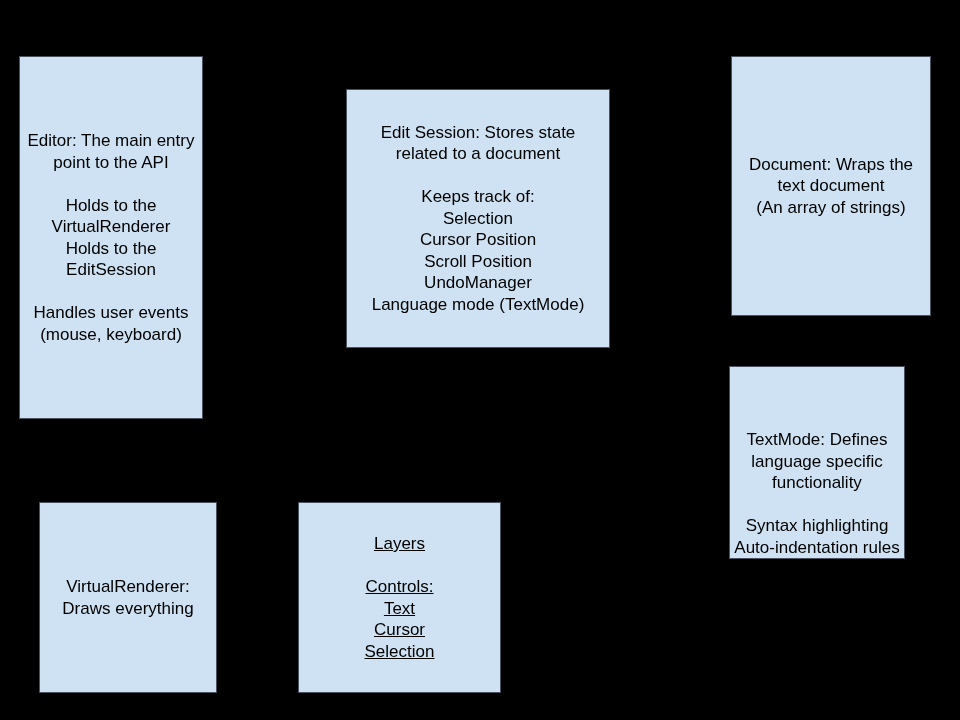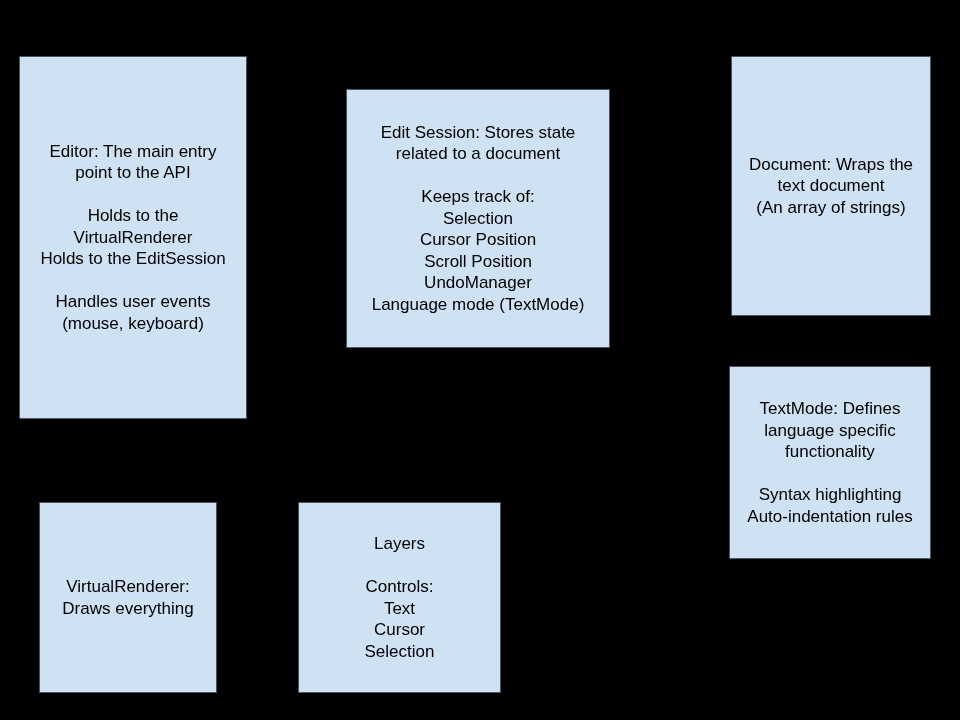--- a/index.html
+++ b/index.html
@@ -27,26 +27,26 @@
     align-items: center;
     justify-content: center;
     text-align: center;
   }
   .box-text {
     white-space: pre-line;
     color: #000000;
     font-size: 17px;
     line-height: 21.5px;
   }
-  .box-editor           { left: 19px;  top: 56px;  width: 228px; height: 363px; }
+  .box-editor           { left: 19px;  top: 56px;  width: 184px; height: 363px; }
   .box-edit-session     { left: 346px; top: 57px;  width: 264px; height: 259px; margin-top: 32px; }
   .box-document         { left: 731px; top: 56px;  width: 200px; height: 260px; }
-  .box-textmode         { left: 729px; top: 366px; width: 202px; height: 193px; }
+  .box-textmode         { left: 729px; top: 366px; width: 176px; height: 193px; align-items: flex-end; }
   .box-virtual-renderer { left: 39px;  top: 502px; width: 178px; height: 191px; }
-  .box-layers           { left: 298px; top: 502px; width: 203px; height: 191px; }
+  .box-layers           { left: 298px; top: 502px; width: 203px; height: 191px; text-decoration: underline; }
 </style>
 </head>
 <body>
 
 <div class="canvas">
 
   <div class="box box-editor">
     <div class="box-text">Editor: The main entry
 point to the API
 

